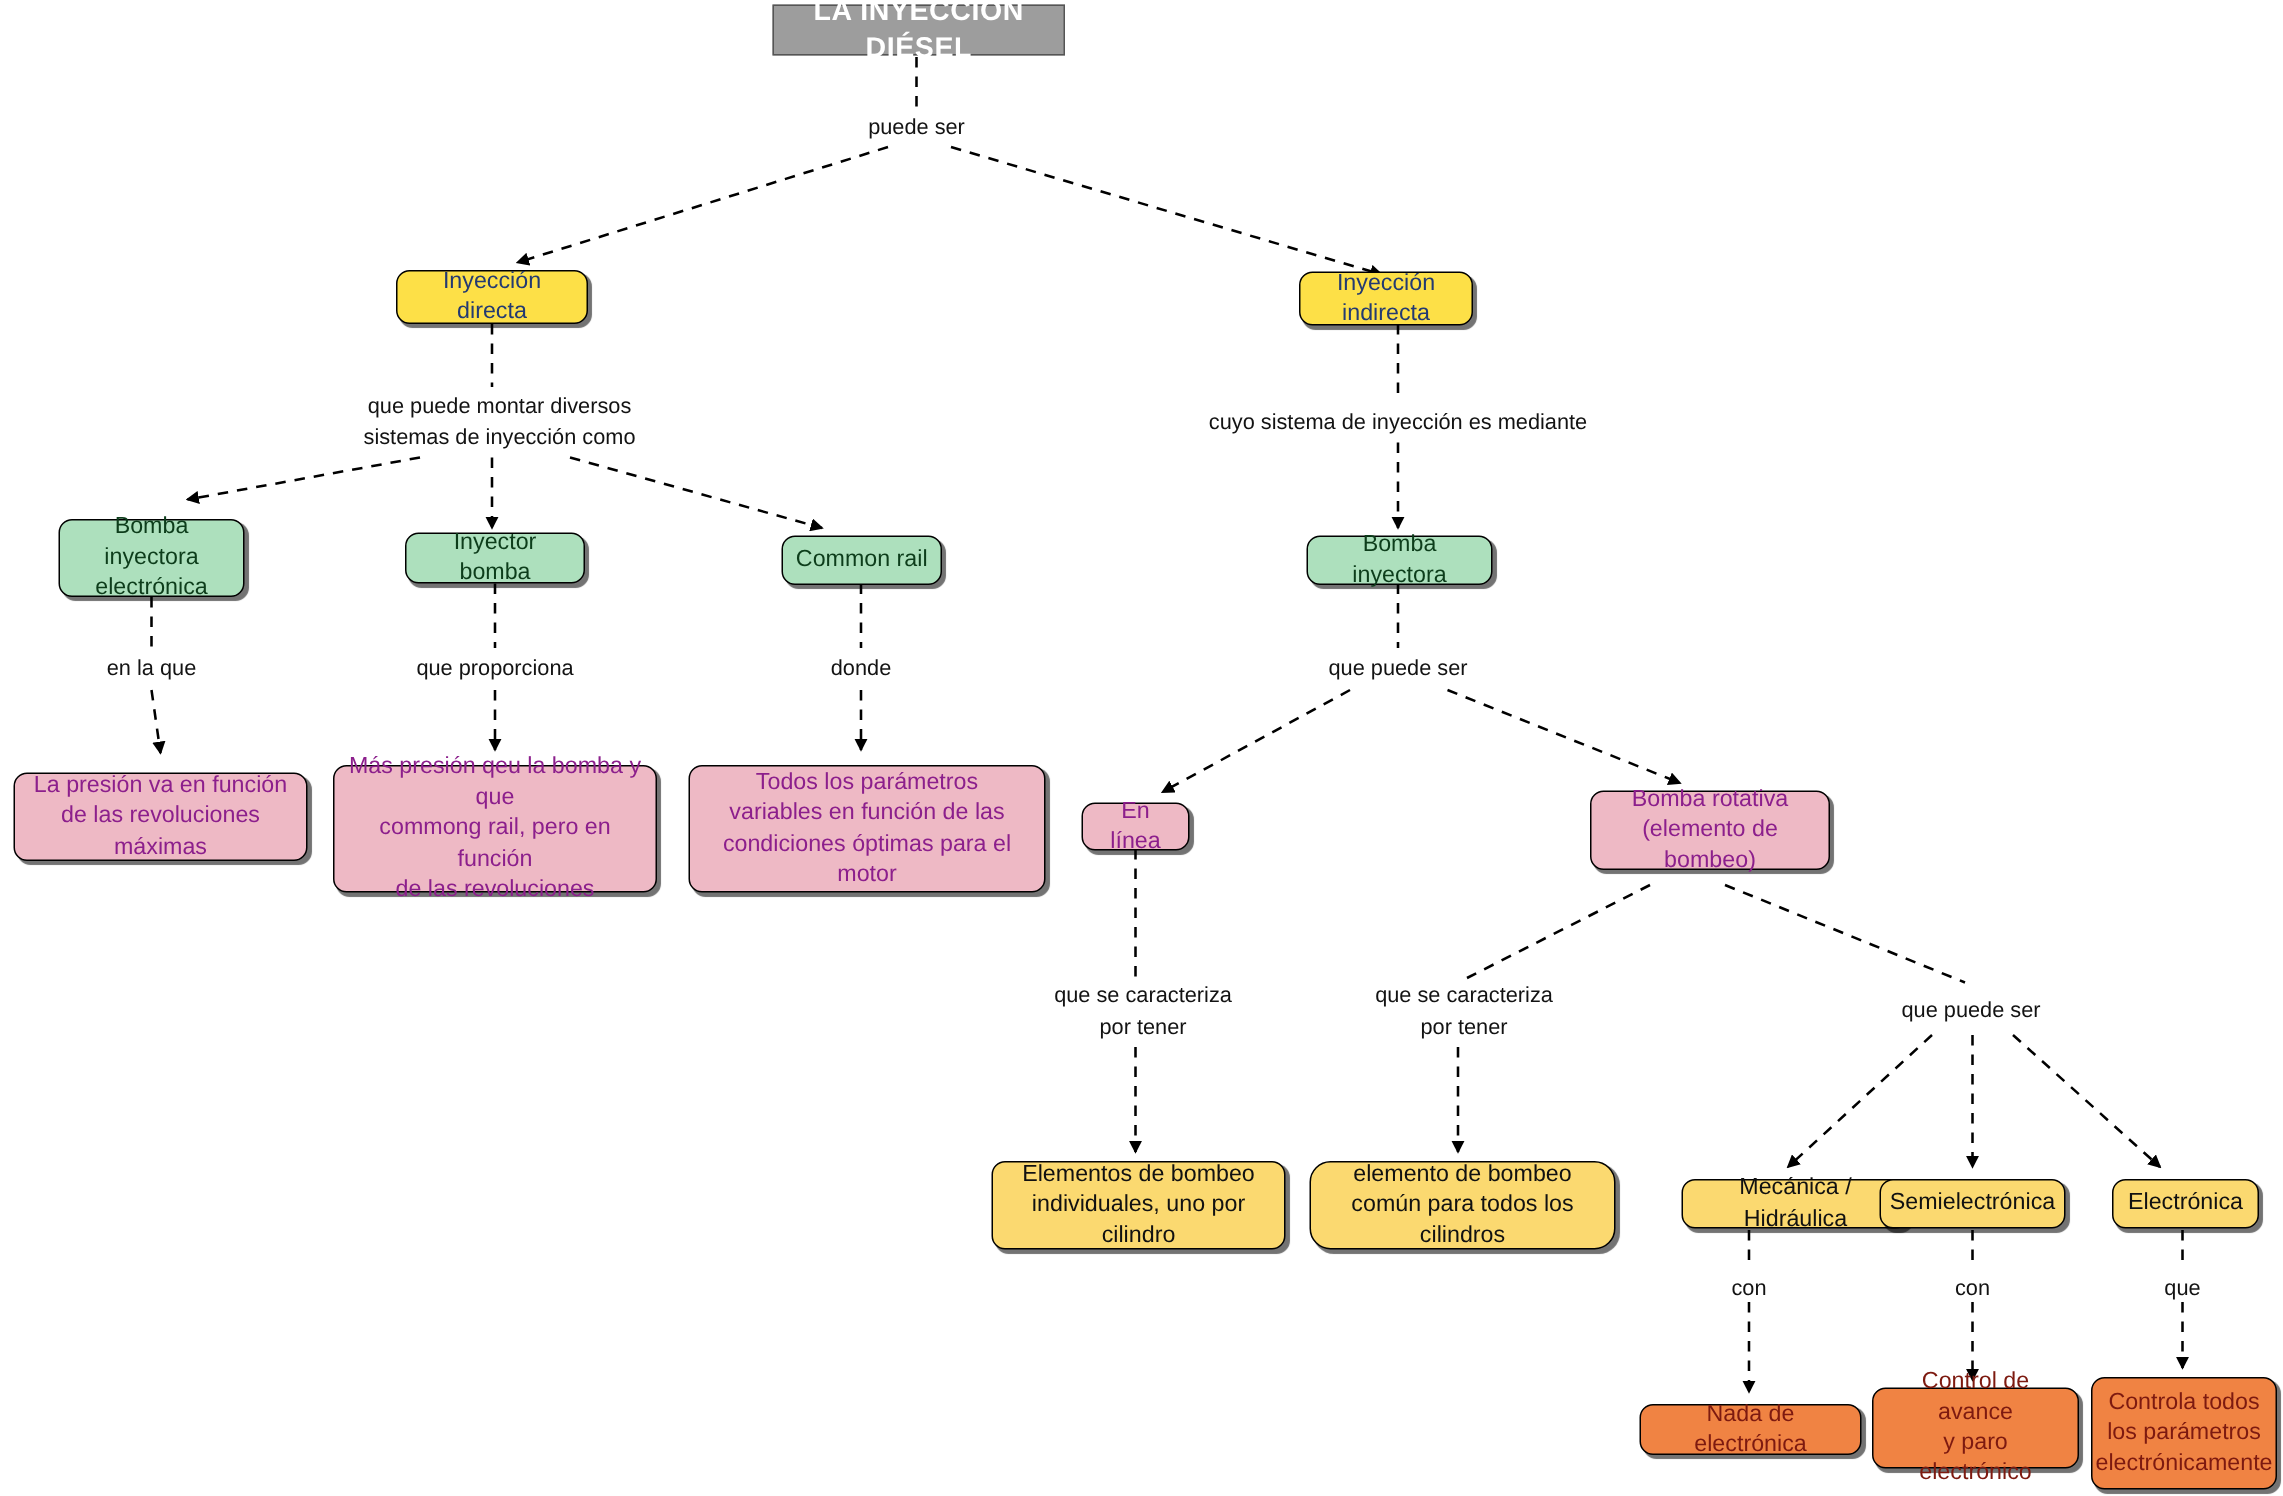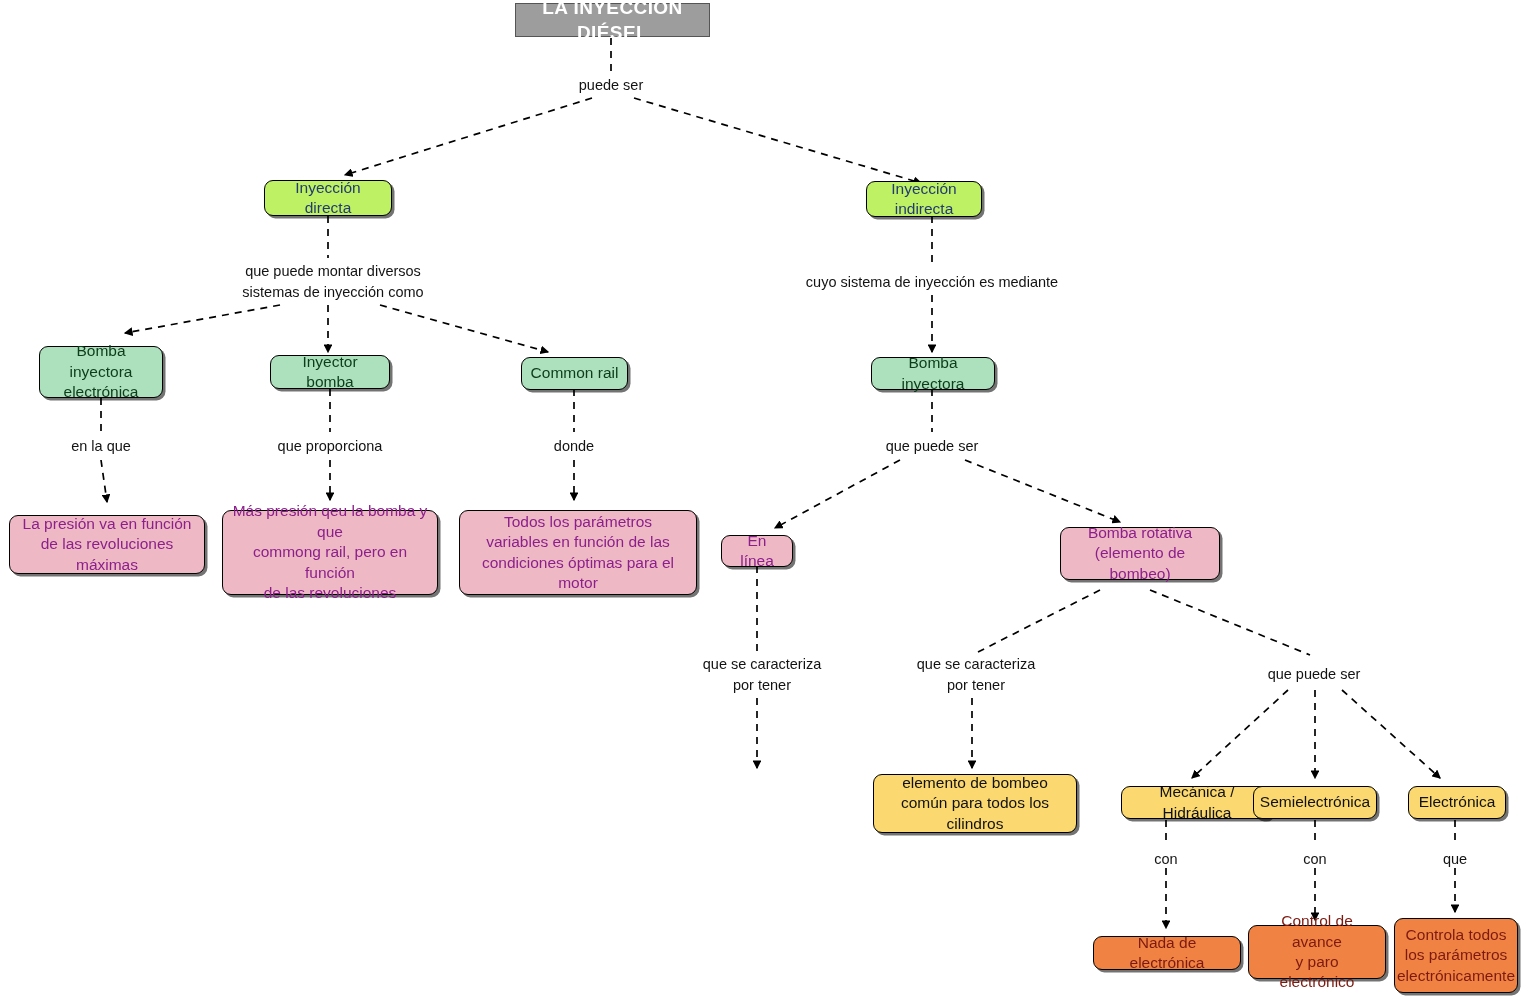--- a/index.html
+++ b/index.html
@@ -43,21 +43,21 @@
     border-radius: 0;
     border: 1.8px solid #555555;
     background: #9d9d9d;
     color: #ffffff;
     font-weight: bold;
     font-size: 19px;
     letter-spacing: 0.4px;
     box-shadow: none;
   }
   .node.blue {
-    background: #bef264;
+    background: #fde047;
     color: #233a72;
     font-size: 15.5px;
   }
   .node.green {
     background: #ade0bd;
     color: #0d3d1b;
     font-size: 15.5px;
   }
   .node.pink {
     background: #eeb9c5;
@@ -167,22 +167,24 @@
 
   <div class="node pink" style="left:459px; top:510px; width:238px; height:85px;">Todos los parámetros
 variables en función de las
 condiciones óptimas para el motor</div>
 
   <div class="node pink" style="left:721px; top:535px; width:72px; height:32px;">En línea</div>
 
   <div class="node pink" style="left:1060px; top:527px; width:160px; height:53px;">Bomba rotativa
 (elemento de bombeo)</div>
 
-
-  <div class="node yellow" style="left:873px; top:774px; width:204px; height:59px;">elemento de bombeo
+  <div class="node yellow" style="left:661px; top:774px; width:196px; height:59px;">Elementos de bombeo
+individuales, uno por cilindro</div>
+
+  <div class="node yellow" style="left:873px; top:774px; width:204px; height:59px;border-radius:14px;">elemento de bombeo
 común para todos los cilindros</div>
 
   <div class="node yellow" style="left:1089px; top:786px; width:152px; height:33px;margin-left:32px;">Mecánica / Hidráulica</div>
 
   <div class="node yellow" style="left:1253px; top:786px; width:124px; height:33px;text-align:right;">Semielectrónica</div>
 
   <div class="node yellow" style="left:1408px; top:786px; width:98px; height:33px;">Electrónica</div>
 
   <div class="node orange" style="left:1093px; top:936px; width:148px; height:34px;">Nada de electrónica</div>
 

